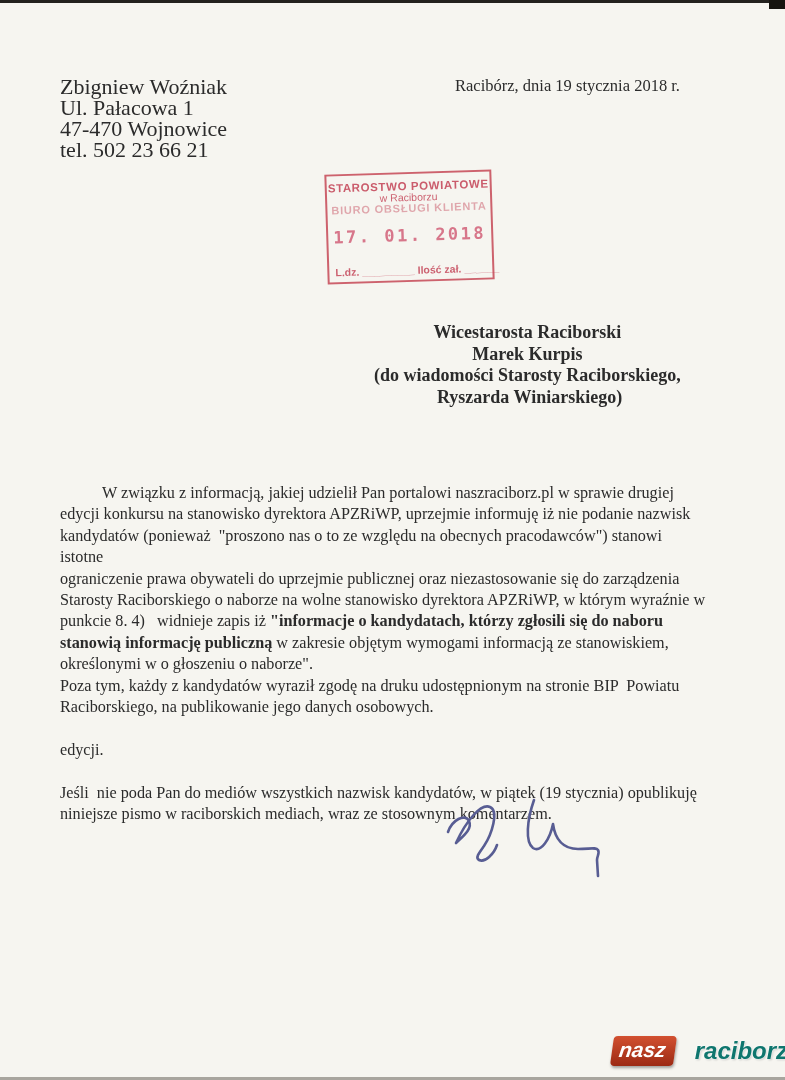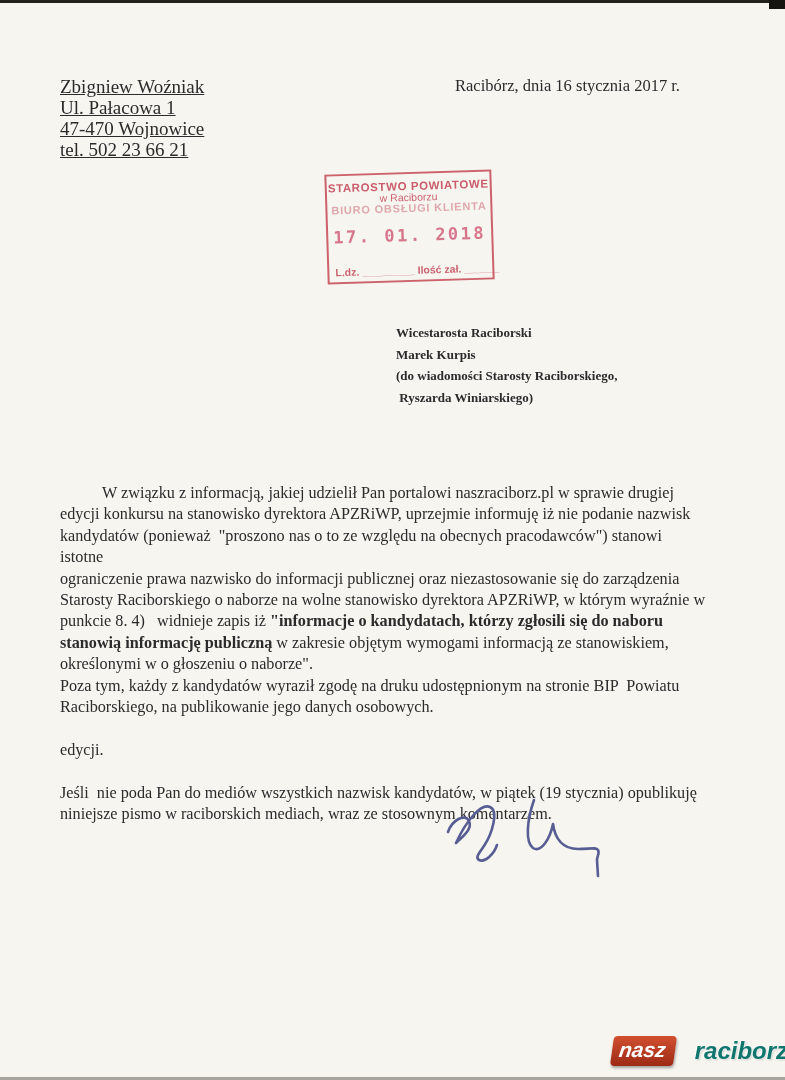--- a/index.html
+++ b/index.html
@@ -9,21 +9,21 @@
     font-family:"Liberation Serif", serif;
     color:#2b2b2b;
   }
   .abs{position:absolute;}
   
   .edge-top{left:0;top:0;width:785px;height:3px;background:#23211e;}
   .edge-corner{right:0;top:0;width:16px;height:9px;background:#16140f;}
   .edge-bottom{left:0;bottom:0;width:785px;height:3px;background:#a8a59e;}
 
   
-  .sender{left:60px;top:76px;font-size:19px;line-height:21px;text-decoration:underline;}
+  .sender{left:60px;top:76px;font-size:22px;line-height:21px;}
   .dateline{left:455px;top:76px;font-size:16.5px;white-space:pre;}
 
   
   .stamp{
     left:326px;top:172px;width:163px;height:106px;
     transform:rotate(-1.8deg);
     border:2.5px solid rgba(197,72,86,.85);
     font-family:"Liberation Sans", sans-serif;
     color:#c5485a;text-align:center;
   }
@@ -33,21 +33,21 @@
   .stamp-date{
     margin-top:11px;font-size:17px;letter-spacing:2.5px;font-weight:bold;
     color:#d4697f;font-family:"DejaVu Sans Mono", monospace;opacity:.9;
   }
   .stamp-footer{
     position:absolute;bottom:4px;left:6px;right:4px;
     font-size:10.5px;text-align:left;white-space:pre;opacity:.85;font-weight:bold;
   }
 
   
-  .recipient{left:396px;top:322px;font-size:13px;line-height:21.5px;font-weight:bold;white-space:pre;}
+  .recipient{left:374px;top:322px;font-size:18px;line-height:21.5px;font-weight:bold;white-space:pre;text-align:center;}
 
   
   .body-text{left:60px;top:483px;width:648px;font-size:16.2px;line-height:21.4px;}
   .body-text .bline{white-space:pre-wrap;min-height:21.4px;font-family:Liberation Serif, serif;}
   .body-text .ind{display:inline-block;width:42px;}
   .body-text b{font-weight:bold;}
 
   
   .sig{left:438px;top:790px;width:190px;height:90px;}
 
@@ -77,37 +77,37 @@
 <div class="abs edge-corner"></div>
 <div class="abs edge-bottom"></div>
 
 <div class="abs sender">
     <div>Zbigniew Woźniak</div>
     <div>Ul. Pałacowa 1</div>
     <div>47-470 Wojnowice</div>
     <div>tel. 502 23 66 21</div>
   </div>
 
-<div class="abs dateline">Racibórz, dnia 16 stycznia 2017 r.</div>
+<div class="abs dateline">Racibórz, dnia 19 stycznia 2018 r.</div>
 
 <div class="abs stamp">
   <div class="stamp-l1">STAROSTWO POWIATOWE</div>
   <div class="stamp-l2">w Raciborzu</div>
   <div class="stamp-l3">BIURO OBSŁUGI KLIENTA</div>
   <div class="stamp-date">17. 01. 2018</div>
   <div class="stamp-footer">L.dz. _________ Ilość zał. ______</div>
 </div>
 
 <div class="abs recipient"><div>Wicestarosta Raciborski</div><div>Marek Kurpis</div><div>(do wiadomości Starosty Raciborskiego,</div><div> Ryszarda Winiarskiego)</div></div>
 
 <div class="abs body-text">
     <div class="bline"><span class="ind"></span><span>W związku z informacją, jakiej udzielił Pan portalowi naszraciborz.pl w sprawie drugiej</span></div>
     <div class="bline"><span>edycji konkursu na stanowisko dyrektora APZRiWP, uprzejmie informuję iż nie podanie nazwisk</span></div>
     <div class="bline"><span>kandydatów (ponieważ  "proszono nas o to ze względu na obecnych pracodawców") stanowi istotne</span></div>
-    <div class="bline"><span>ograniczenie prawa nazwisko do informacji publicznej oraz niezastosowanie się do zarządzenia</span></div>
+    <div class="bline"><span>ograniczenie prawa obywateli do uprzejmie publicznej oraz niezastosowanie się do zarządzenia</span></div>
     <div class="bline"><span>Starosty Raciborskiego o naborze na wolne stanowisko dyrektora APZRiWP, w którym wyraźnie w</span></div>
     <div class="bline"><span>punkcie 8. 4)   widnieje zapis iż </span><b>"informacje o kandydatach, którzy zgłosili się do naboru</b></div>
     <div class="bline"><b>stanowią informację publiczną</b><span> w zakresie objętym wymogami informacją ze stanowiskiem,</span></div>
     <div class="bline"><span>określonymi w o głoszeniu o naborze".</span></div>
     <div class="bline"><span>Poza tym, każdy z kandydatów wyraził zgodę na druku udostępnionym na stronie BIP  Powiatu</span></div>
     <div class="bline"><span>Raciborskiego, na publikowanie jego danych osobowych.</span></div>
     <div class="bline"></div>
     <div class="bline"><span>edycji.</span></div>
     <div class="bline"></div>
     <div class="bline"><span>Jeśli  nie poda Pan do mediów wszystkich nazwisk kandydatów, w piątek (19 stycznia) opublikuję</span></div>

